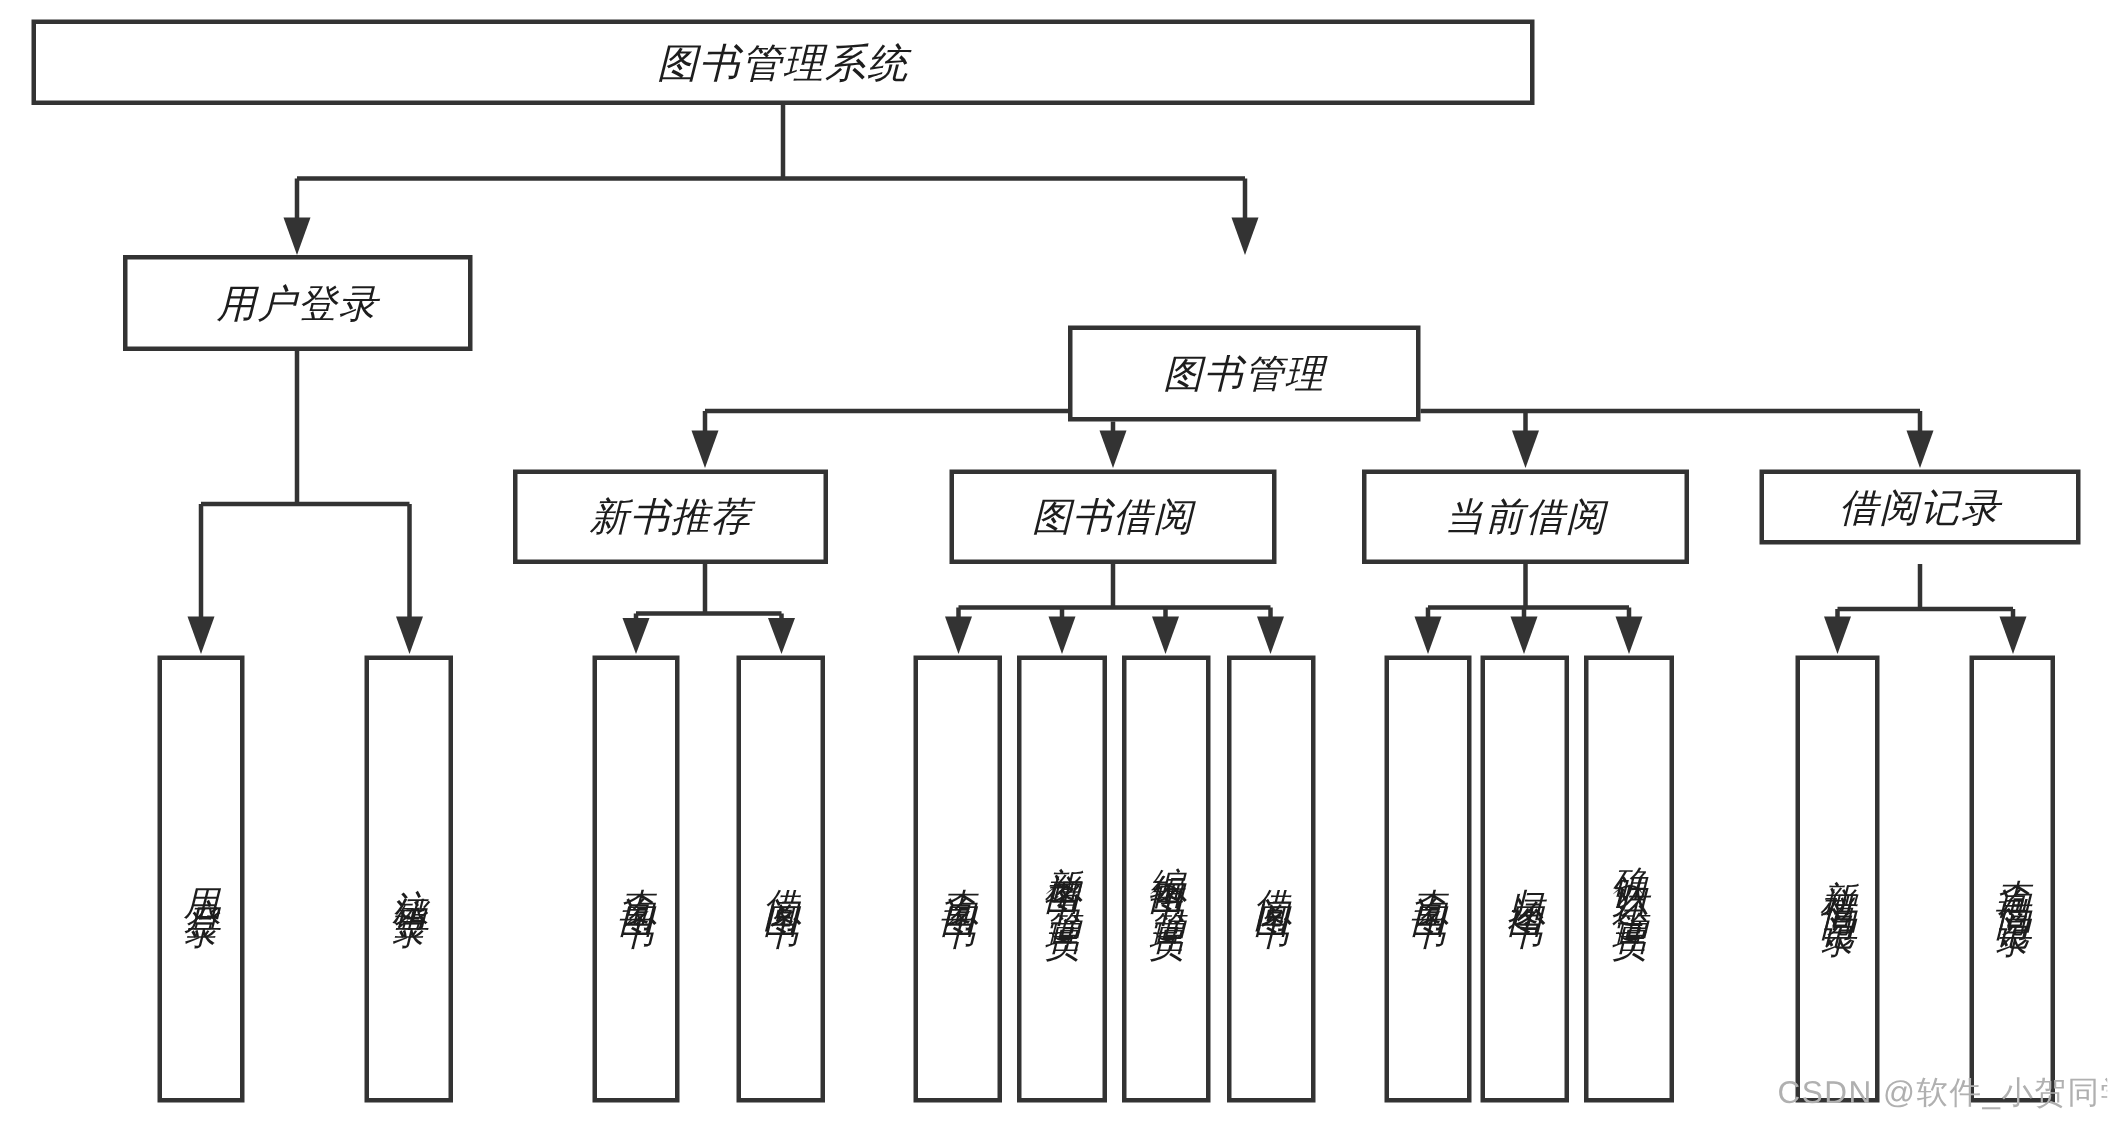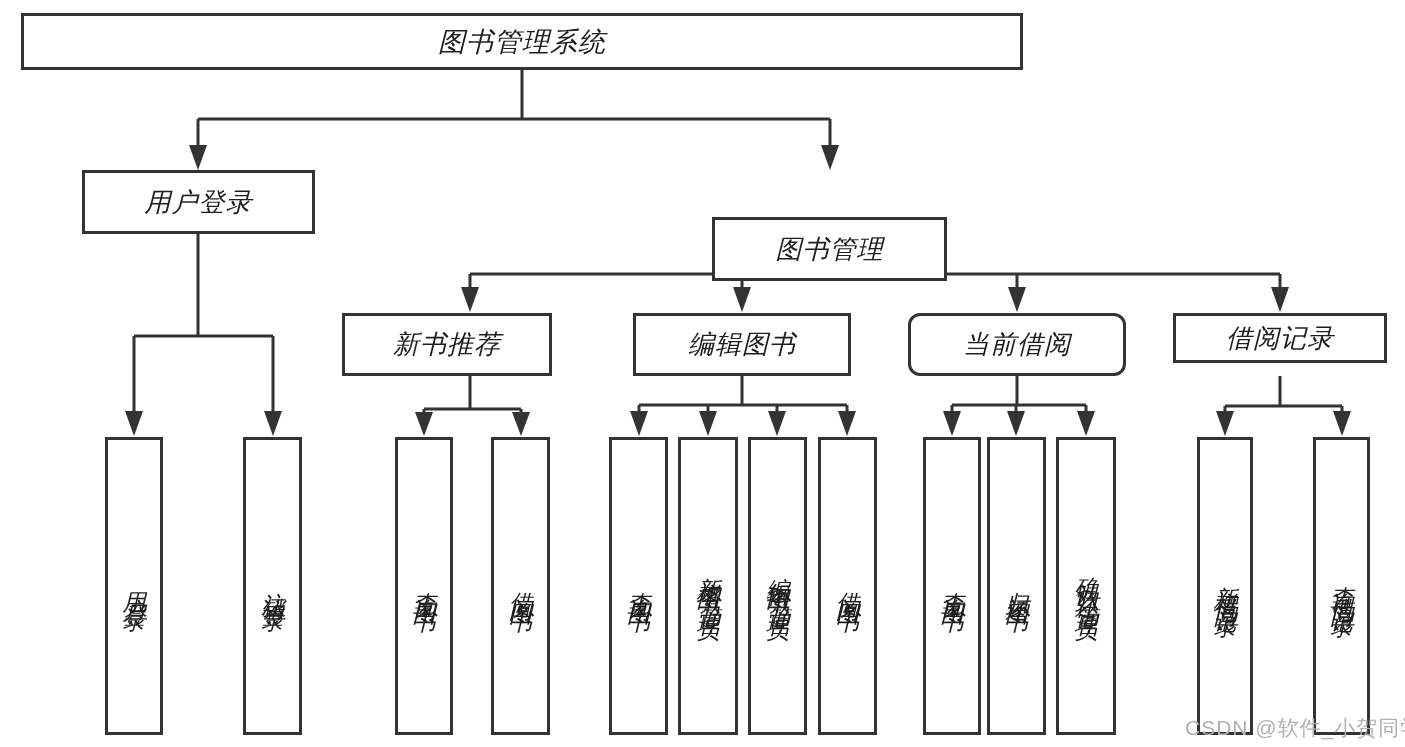--- a/index.html
+++ b/index.html
@@ -94,23 +94,23 @@
     <span>用户登录</span>
   </div>
   <div class="node h-node" style="left:712px;top:170px;width:235px;height:64px;margin-top:47px;">
     <span>图书管理</span>
   </div>
 
   <div class="node h-node" style="left:342px;top:313px;width:210px;height:63px;">
     <span>新书推荐</span>
   </div>
   <div class="node h-node" style="left:633px;top:313px;width:218px;height:63px;">
-    <span>编辑图书</span>
+    <span>图书借阅</span>
   </div>
-  <div class="node h-node" style="left:908px;top:313px;width:218px;height:63px;border-radius:12px;">
+  <div class="node h-node" style="left:908px;top:313px;width:218px;height:63px;">
     <span>当前借阅</span>
   </div>
   <div class="node h-node" style="left:1173px;top:313px;width:214px;height:50px;">
     <span>借阅记录</span>
   </div>
 
   <div class="node v-node" style="left:105px;top:437px;width:58px;height:298px;">
     <span>用户登录</span>
   </div>
   <div class="node v-node" style="left:243px;top:437px;width:59px;height:298px;">

